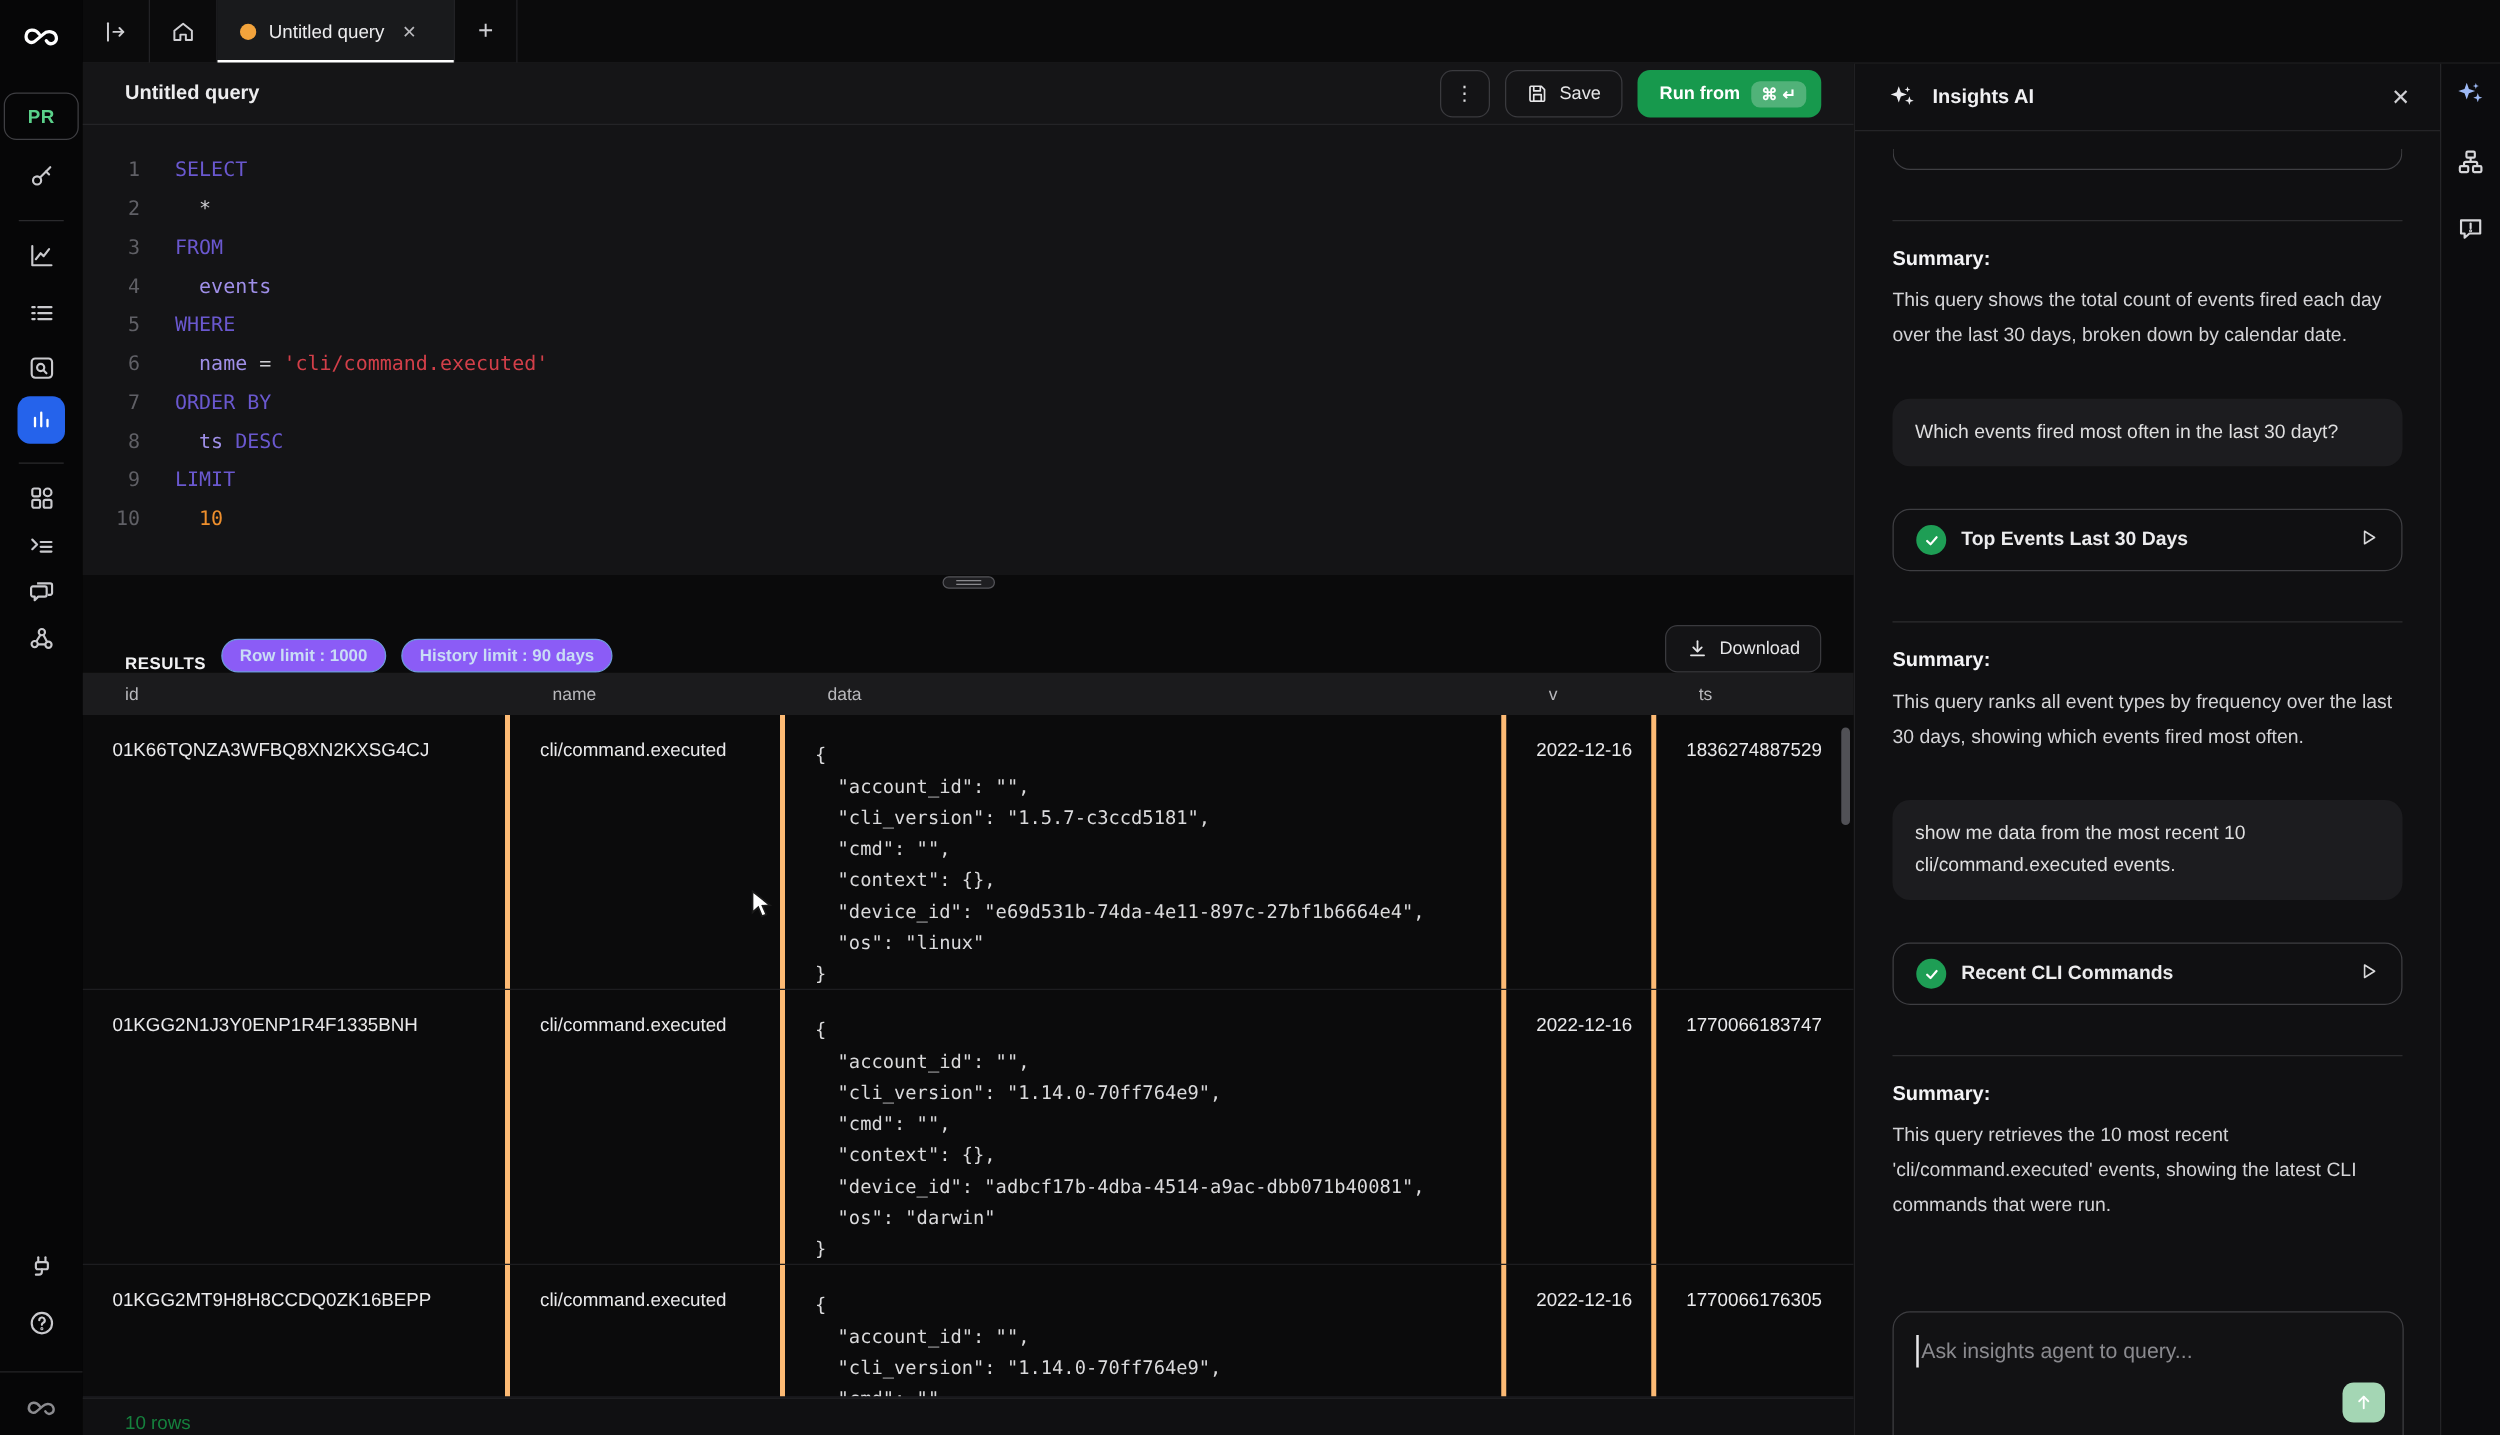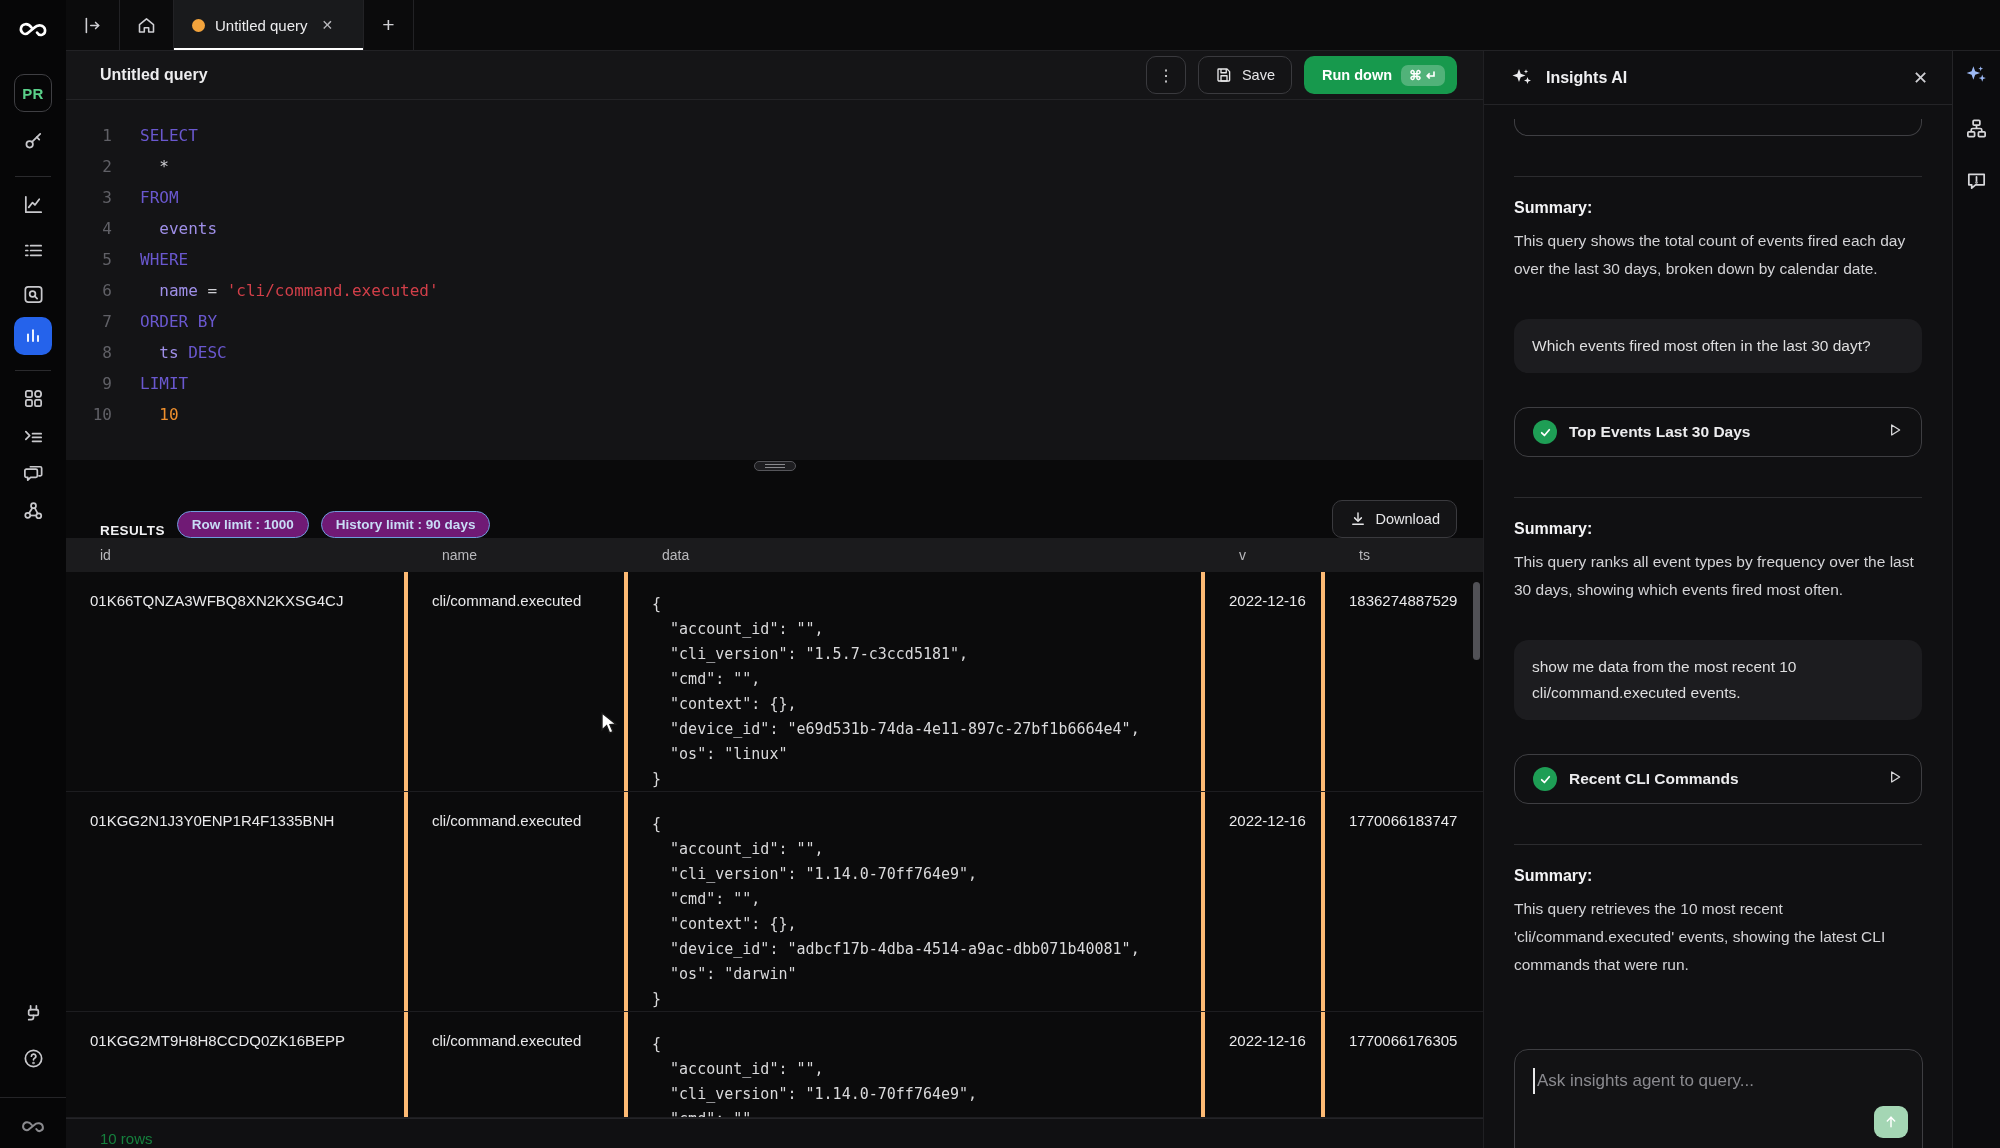--- a/index.html
+++ b/index.html
@@ -5,21 +5,21 @@
   * { margin:0; padding:0; box-sizing:border-box; }
   html,body { background:#000; }
   body { font-family:"Liberation Sans", sans-serif; }
   #app { position:relative; width:2000px; height:1148px; background:#000; overflow:hidden; color:#e8e8e8; }
 
   
   .sidebar { position:absolute; left:0; top:0; width:66px; height:1148px; background:#060607; z-index:5; }
   .side-item { position:absolute; left:0; width:66px; display:flex; justify-content:center; align-items:center; color:#c9c9cd; }
   .side-item svg { display:block; }
   .logo-top { color:#fff; font-weight:700; }
-  .pr-badge { width:38px; height:38px; border:1px solid #3f3f43; border-radius:10px; display:flex; align-items:center; justify-content:center; color:#5ad18a; font-size:15px; font-weight:700; letter-spacing:.3px; }
+  .pr-badge { width:60px; height:38px; border:1px solid #3f3f43; border-radius:10px; display:flex; align-items:center; justify-content:center; color:#5ad18a; font-size:15px; font-weight:700; letter-spacing:.3px; }
   .side-divider { position:absolute; left:15px; width:36px; height:1px; background:#2a2a2d; }
   .active-tile { width:38px; height:38px; border-radius:10px; background:#2563eb; display:flex; align-items:center; justify-content:center; color:#fff; }
   .logo-bottom { color:#8b8b8f; }
   .side-footer-line { position:absolute; left:0; width:66px; height:1px; background:#242427; }
 
   
   .tabbar { position:absolute; left:66px; top:0; width:1934px; height:51px; background:#0b0b0c; border-bottom:1px solid #222225; display:flex; align-items:stretch; }
   .tab-icon-btn { width:54px; display:flex; align-items:center; justify-content:center; color:#cfcfd3; border-right:1px solid #222225; }
   .tab { position:relative; display:flex; align-items:center; gap:10px; padding:0 18px; background:#191a1c; border-right:1px solid #222225; min-width:190px; }
   .tab-dot { width:13px; height:13px; border-radius:50%; background:#f2a33c; }
@@ -51,21 +51,21 @@
   .tk-num { color:#ee8f2d; }
 
   
   .splitter { position:relative; height:12px; background:#0a0a0b; }
   .split-handle { position:absolute; left:50%; top:1px; transform:translateX(-50%); width:42px; height:10px; background:#1e1e21; border:1px solid #55555a; border-radius:6px; display:flex; flex-direction:column; justify-content:center; align-items:center; gap:2px; }
   .split-handle i { display:block; width:20px; height:1px; background:#8a8a8e; }
 
   
   .results-toolbar { position:relative; height:66px; background:#0a0a0b; display:flex; align-items:flex-end; }
   .rt-label { margin-left:34px; font-size:13.5px; font-weight:700; letter-spacing:.4px; color:#f1f1f3; }
-  .badge { margin-left:12px; height:27px; display:flex; align-items:center; padding:0 14px; border-radius:14px; background:#701a75; border:1px solid #6f9bdc; color:#c9dcf6; font-size:13.5px; font-weight:700; }
+  .badge { margin-left:12px; height:27px; display:flex; align-items:center; padding:0 14px; border-radius:14px; background:#8b5cf6; border:1px solid #6f9bdc; color:#c9dcf6; font-size:13.5px; font-weight:700; }
   .rt-download { margin-left:auto; margin-right:26px; }
 
   
   .table-header { height:34px; background:#1b1b1d; display:grid; grid-template-columns:342px 220px 577px 120px 158px; align-items:center; color:#b9b9bd; font-size:14px; }
   .table-header div { padding-left:34px; }
   .table-body { position:relative; height:546px; overflow:hidden; background:#060607; }
   .trow { display:grid; grid-template-columns:342px 220px 577px 120px 158px; background:#0b0b0c; border-bottom:1px solid #1d1d20; }
   .trow > div { padding:20px 10px 18px 24px; border-right:4px solid #fdba74; font-size:15px; color:#eaeaec; overflow:hidden; }
   .trow > div:last-child { border-right:none; }
   .cell-data pre { font-family:"DejaVu Sans Mono", monospace; font-size:15px; line-height:25px; color:#dadadc; white-space:pre; }
@@ -245,21 +245,21 @@
         <button class="btn btn-kebab">⋮</button>
         <button class="btn">
           <svg width="18" height="18" viewBox="0 0 24 24" fill="none" stroke="currentColor" stroke-width="1.8" stroke-linejoin="round">
               <path d="M5 4 h11 l3.5 3.5 V19 a1 1 0 0 1 -1 1 H5.5 A1.5 1.5 0 0 1 4 18.5 V5 a1 1 0 0 1 1-1 z"></path>
               <path d="M8 4 v5 h7 V4"></path>
               <rect x="8" y="13" width="8" height="7"></rect>
             </svg>
           <span>Save</span>
         </button>
         <button class="btn btn-run">
-          <span>Run down</span>
+          <span>Run from</span>
           <span class="kbd-chip">
             <span>⌘</span>
               <span>↵</span>
           </span>
         </button>
       </div>
     </div>
 
     <div class="editor">
       <div id="sql-code">

